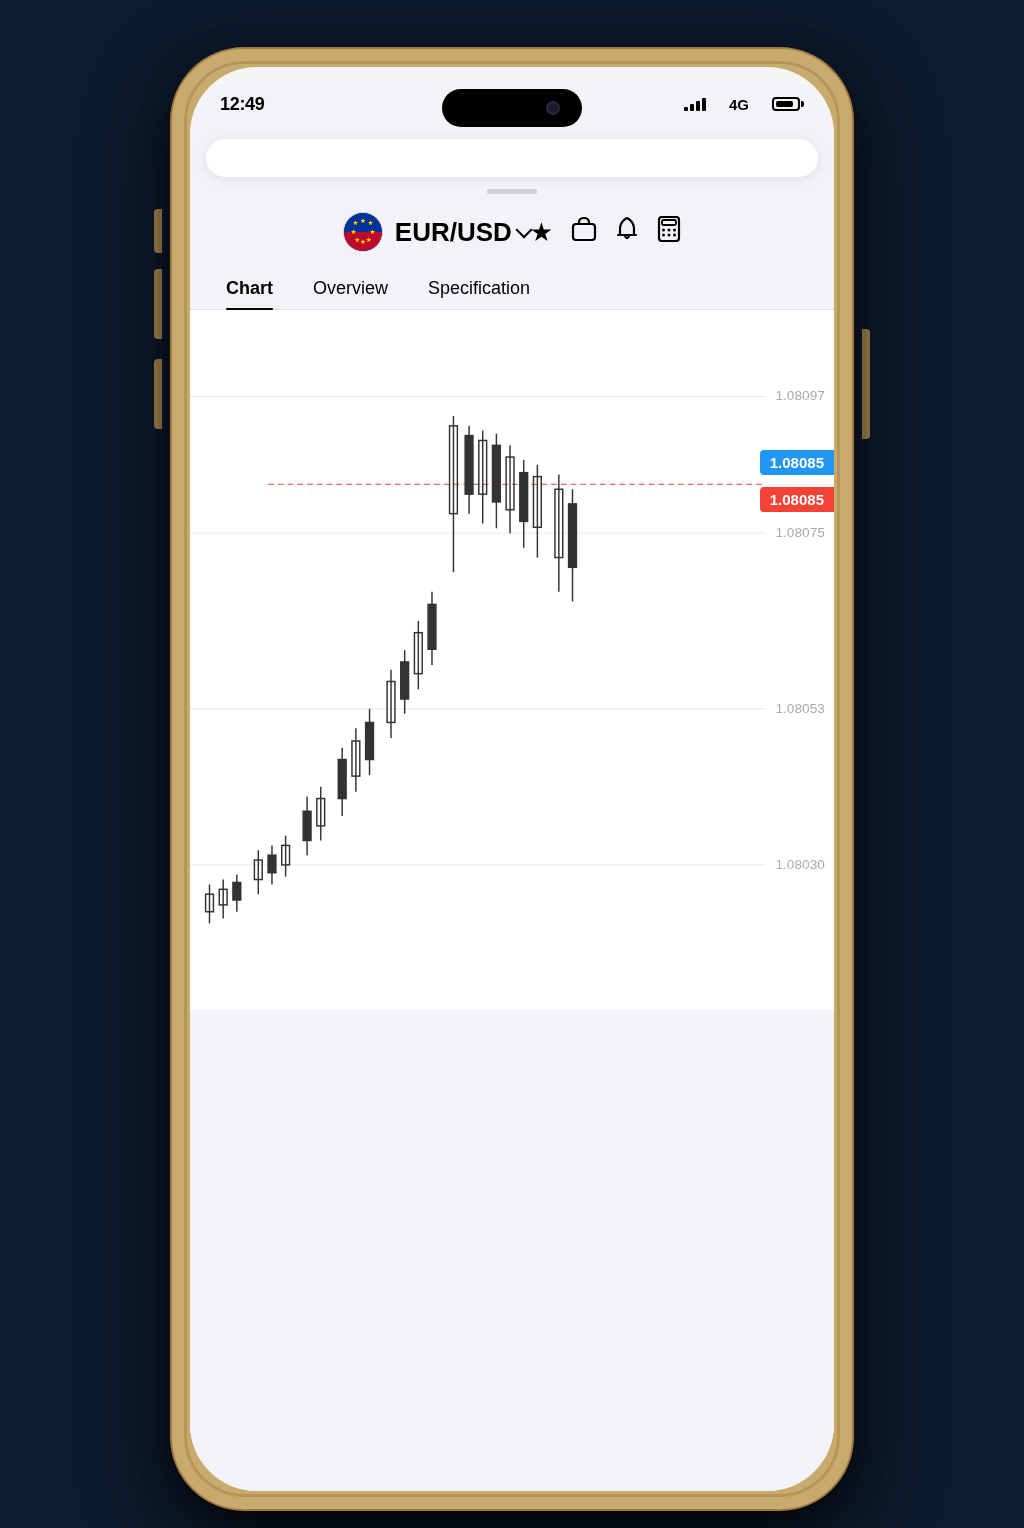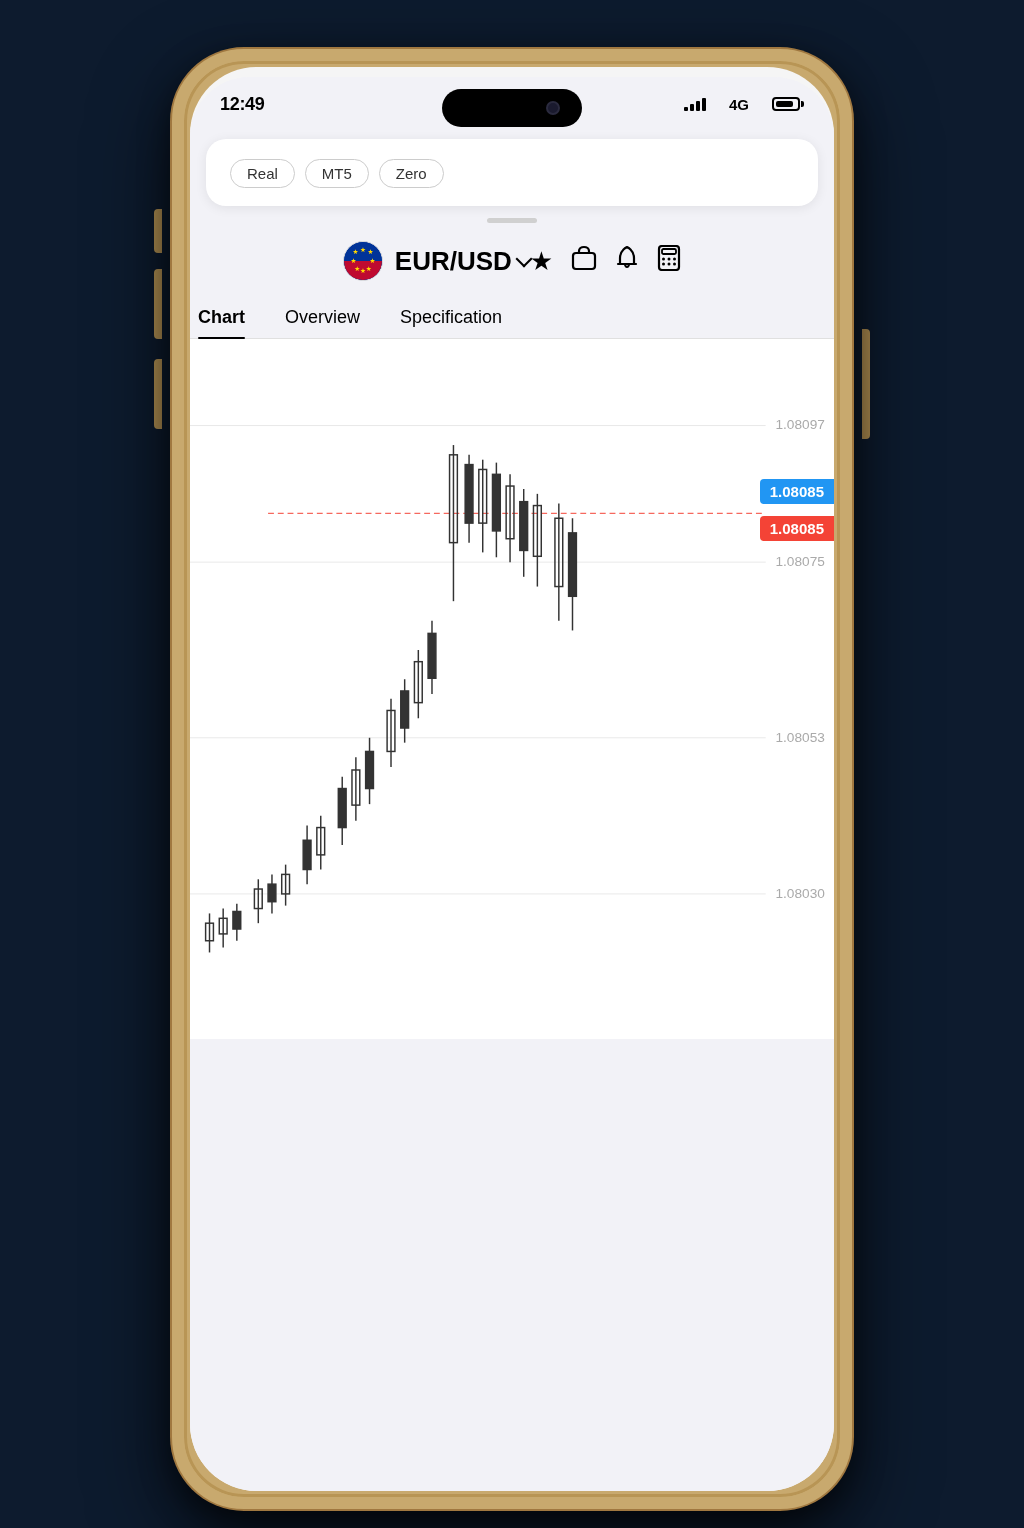--- a/index.html
+++ b/index.html
@@ -293,21 +293,21 @@
 
     .action-icon {
       font-size: 22px;
       color: #000;
       cursor: pointer;
     }
 
     
     .tabs {
       display: flex;
-      padding: 0 8px;
+      padding: 0 36px;
       border-bottom: 1px solid #e0e0e0;
       margin-bottom: 0;
     }
 
     .tab {
       padding: 10px 0;
       margin-right: 40px;
       font-size: 18px;
       color: #000000;
       cursor: pointer;
@@ -396,25 +396,20 @@
             <div class="battery-icon">
               <div class="battery-body">
                 <div class="battery-fill"></div>
               </div>
               <div class="battery-tip"></div>
             </div>
           </div>
         </div>
 
         <div class="header-card">
-          <div class="account-tags">
-            <span class="tag">Real</span>
-            <span class="tag">MT5</span>
-            <span class="tag">Zero</span>
-          </div>
         </div>
 
         <div class="drag-handle"></div>
 
         <div class="instrument-header">
           <div class="instrument-left">
 
             <div class="flag-icon flag-eu">
               <svg width="40" height="40" viewBox="0 0 40 40">
 

